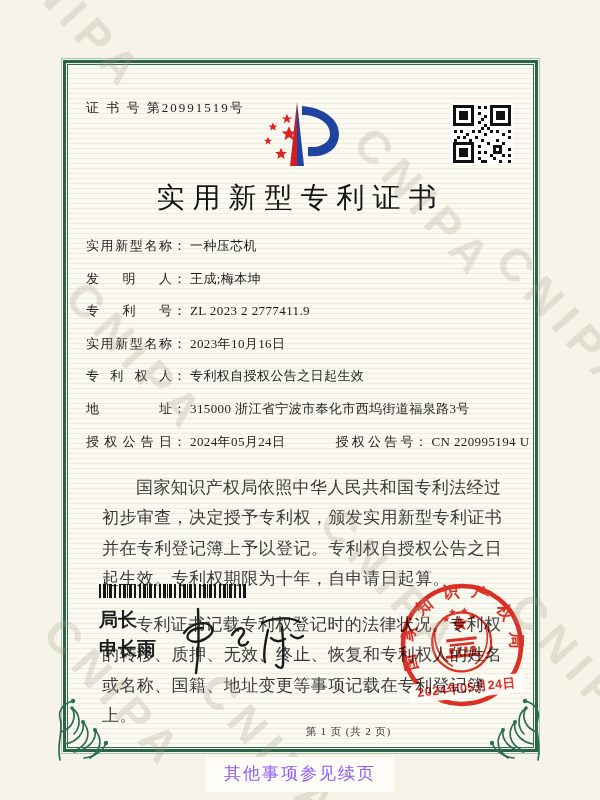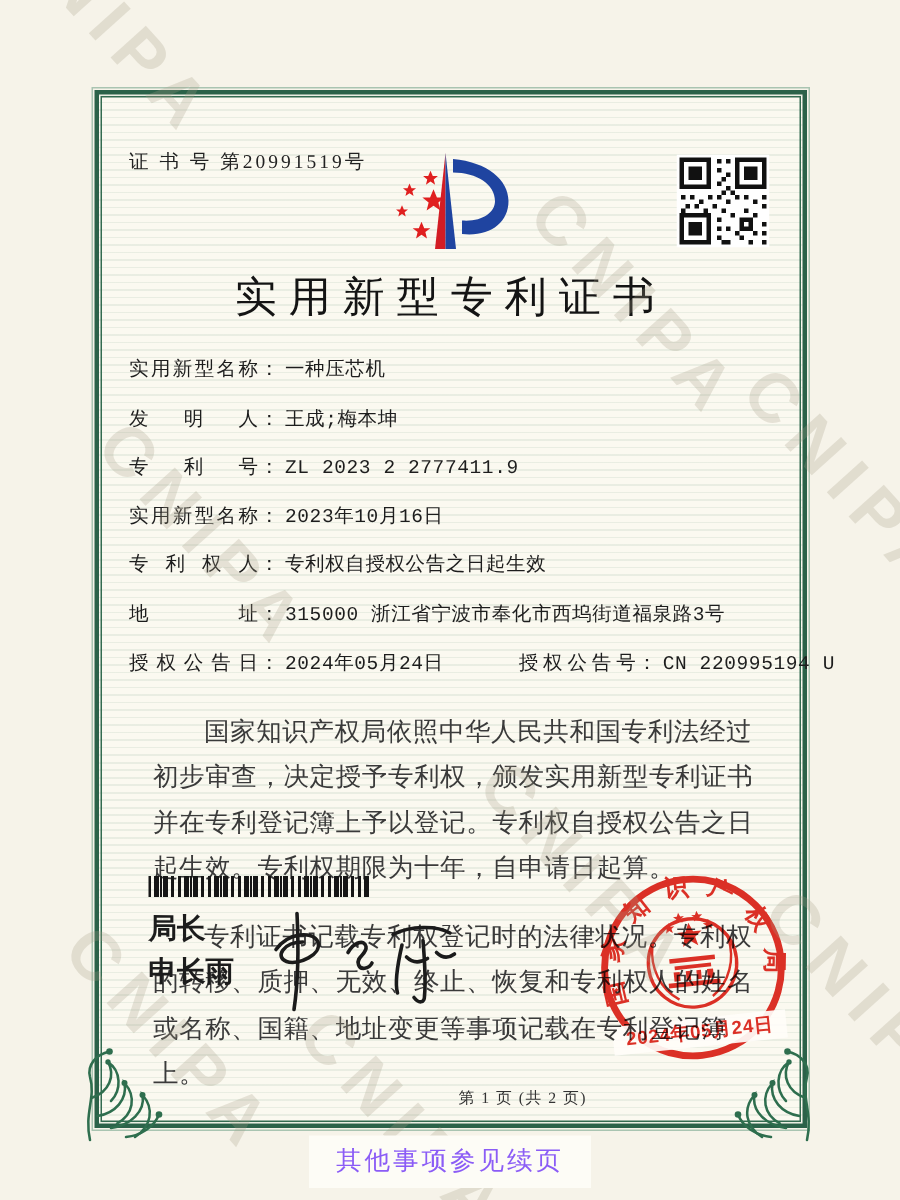--- a/index.html
+++ b/index.html
@@ -33,21 +33,21 @@
   
   .cert-no{position:absolute;left:20px;top:36px;font-size:13px;letter-spacing:2px;color:#222;}
   .logo{position:absolute;left:181px;top:33px;}
   .qr{position:absolute;left:385px;top:40px;}
   .title{
     position:absolute;left:0;top:116px;width:100%;text-align:center;
     font-size:28px;font-weight:normal;letter-spacing:8px;color:#141414;
   }
   
   .fields{position:absolute;left:20px;top:174px;width:436px;}
-  .frow{height:20px;margin-bottom:12.6px;font-size:13px;color:#1d1d1d;white-space:nowrap;font-family:Liberation Mono, monospace;}
+  .frow{height:20px;margin-bottom:12.6px;font-size:13px;color:#1d1d1d;white-space:nowrap;}
   .flabel{
     display:inline-block;width:86px;vertical-align:top;
     text-align:justify;text-align-last:justify;text-justify:inter-character;
   }
   .fcolon{display:inline-block;margin:0 4px 0 1px;}
   .fvalue{letter-spacing:0.4px;}
   .fgroup2{margin-left:50px;}
   .fgroup2 .flabel{width:78px;}
   
   .paras{position:absolute;left:20px;top:394px;width:437px;color:#3a3a3a;}

